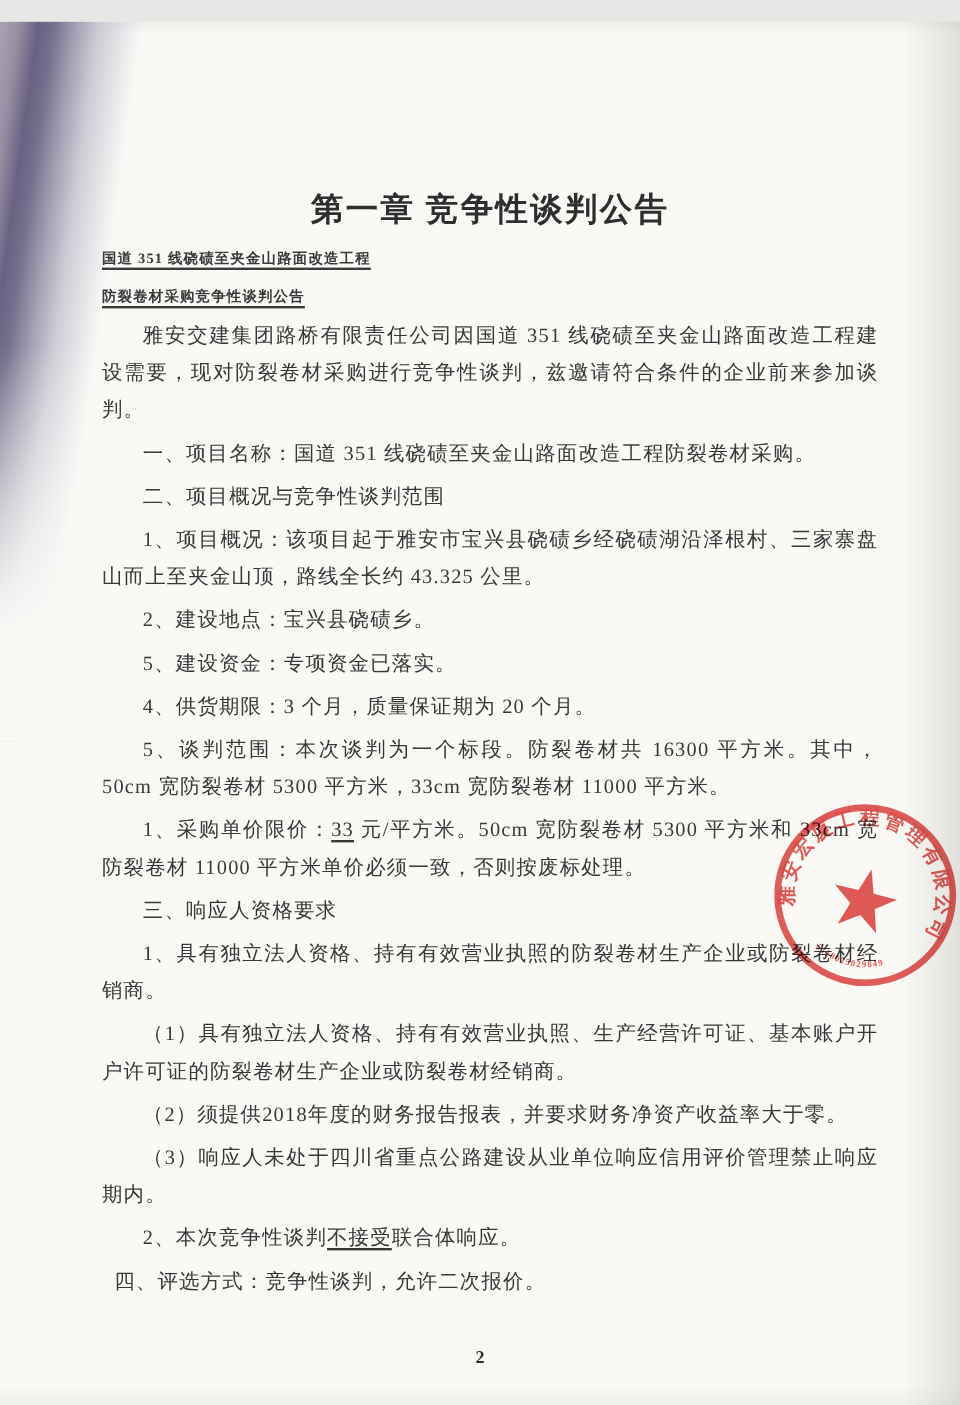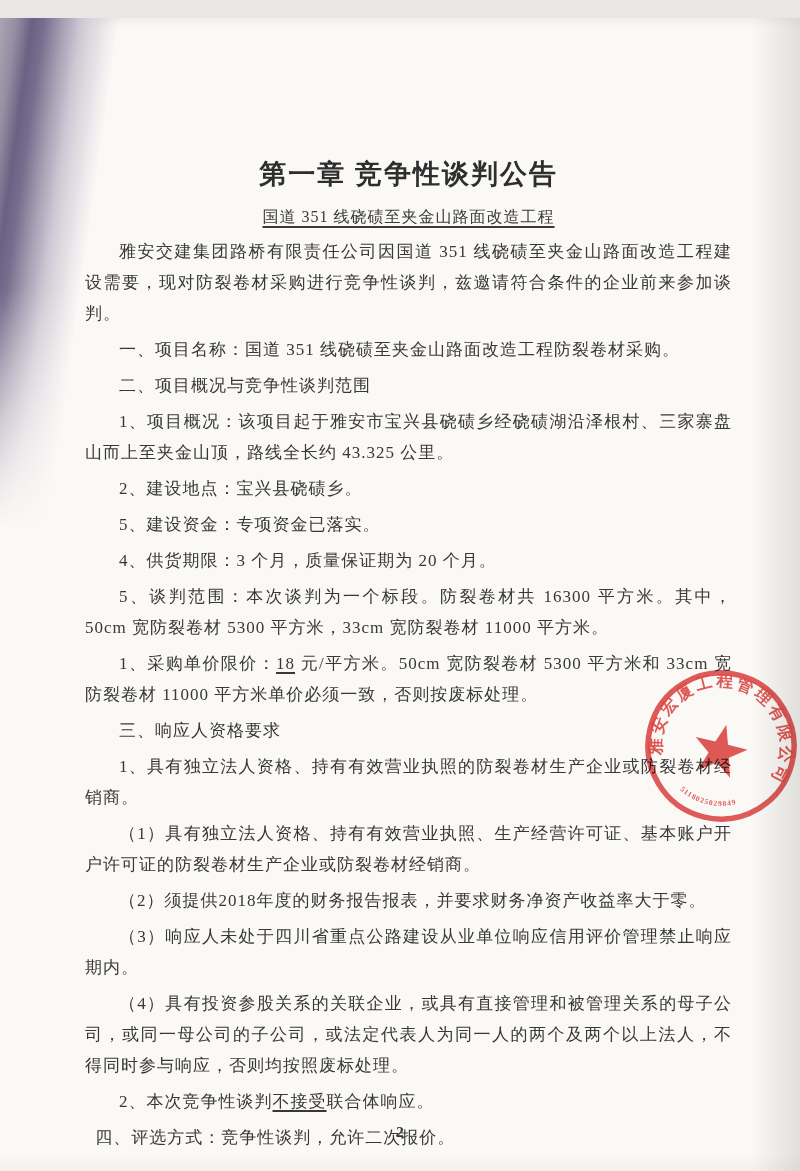--- a/index.html
+++ b/index.html
@@ -31,22 +31,21 @@
   .content {
     position:absolute; left:85px; right:68px; top:138px;
   }
   .doc-title {
     text-align:center;
     font-size:27px; font-weight:bold;
     letter-spacing:2px;
     color:#2e2e2e;
   }
   .doc-subtitle {
-    text-align:center;
-    font-size:16px; font-weight:normal;
+    font-size:12px; font-weight:bold;
     letter-spacing:1px;
     margin-top:15px;
     color:#3a3a3a;
   }
   .doc-subtitle span {
     text-decoration:underline;
     text-decoration-thickness:1.5px;
     text-underline-offset:4px;
   }
   .body-text { margin-top:8px; }
@@ -87,36 +86,36 @@
 </head>
 <body>
 
 <div class="page">
 
   <div class="fold-shadow"></div>
 
   <div class="content">
     <h1 class="doc-title">第一章 竞争性谈判公告</h1>
     <h2 class="doc-subtitle"><span>国道 351 线硗碛至夹金山路面改造工程</span></h2>
+    <h2 class="doc-subtitle"><span>防裂卷材采购竞争性谈判公告</span></h2>
     <div class="body-text" id="body-paragraphs">
         <p><span>雅安交建集团路桥有限责任公司因国道 351 线硗碛至夹金山路面改造工程建设需要，现对防裂卷材采购进行竞争性谈判，兹邀请符合条件的企业前来参加谈判。</span></p>
         <p><span class="b">一、项目名称：</span><span>国道 351 线硗碛至夹金山路面改造工程防裂卷材采购。</span></p>
         <p><span class="b">二、项目概况与竞争性谈判范围</span></p>
         <p><span>1、项目概况：该项目起于雅安市宝兴县硗碛乡经硗碛湖沿泽根村、三家寨盘山而上至夹金山顶，路线全长约 43.325 公里。</span></p>
         <p><span>2、建设地点：宝兴县硗碛乡。</span></p>
         <p><span>5、建设资金：专项资金已落实。</span></p>
         <p><span>4、供货期限：3 个月，质量保证期为 20 个月。</span></p>
         <p><span>5、谈判范围：本次谈判为一个标段。防裂卷材共 16300 平方米。其中，50cm 宽防裂卷材 5300 平方米，33cm 宽防裂卷材 11000 平方米。</span></p>
-        <p><span class="b">1、采购单价限价：</span><span class="b u">18</span><span class="b"> 元/平方米。</span><span>50cm 宽防裂卷材 5300 平方米和 33cm 宽防裂卷材 11000 平方米单价必须一致，否则按废标处理。</span></p>
+        <p><span class="b">1、采购单价限价：</span><span class="b u">33</span><span class="b"> 元/平方米。</span><span>50cm 宽防裂卷材 5300 平方米和 33cm 宽防裂卷材 11000 平方米单价必须一致，否则按废标处理。</span></p>
         <p><span class="b">三、响应人资格要求</span></p>
         <p><span>1、具有独立法人资格、持有有效营业执照的防裂卷材生产企业或防裂卷材经销商。</span></p>
         <p><span>（1）具有独立法人资格、持有有效营业执照、生产经营许可证、基本账户开户许可证的防裂卷材生产企业或防裂卷材经销商。</span></p>
         <p><span>（2）须提供2018年度的财务报告报表，并要求财务净资产收益率大于零。</span></p>
         <p><span>（3）响应人未处于四川省重点公路建设从业单位响应信用评价管理禁止响应期内。</span></p>
-        <p><span>（4）具有投资参股关系的关联企业，或具有直接管理和被管理关系的母子公司，或同一母公司的子公司，或法定代表人为同一人的两个及两个以上法人，不得同时参与响应，否则均按照废标处理。</span></p>
         <p><span class="b">2、本次竞争性谈判</span><span class="b u">不接受</span><span class="b">联合体响应。</span></p>
         <p class="sec"><span class="b">四、评选方式：</span><span>竞争性谈判，允许二次报价。</span></p>
       </div>
   </div>
 
   <svg class="seal" viewBox="-102 -102 204 204">
     <g transform="rotate(14)">
       <circle r="73" fill="none" stroke="#dd3d3b" stroke-width="5.5" opacity=".9"></circle>
       <path id="sealTopArc" d="M -56 22 A 60 60 0 1 1 56 22" fill="none"></path>
       <path id="sealBottomArc" d="M -45 39.7 A 60 60 0 0 0 45 39.7" fill="none"></path>

